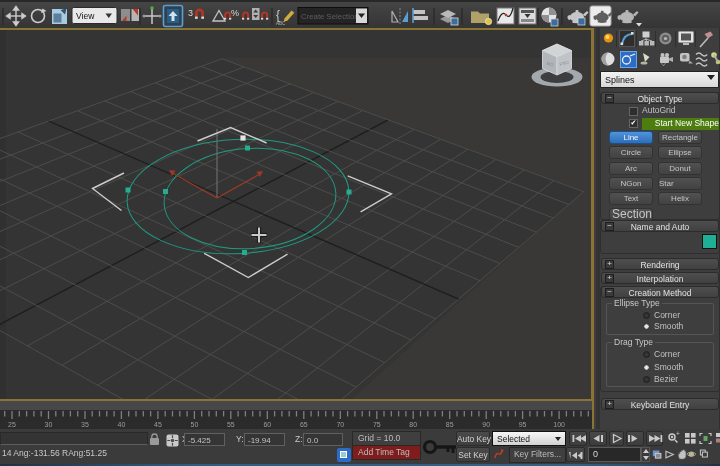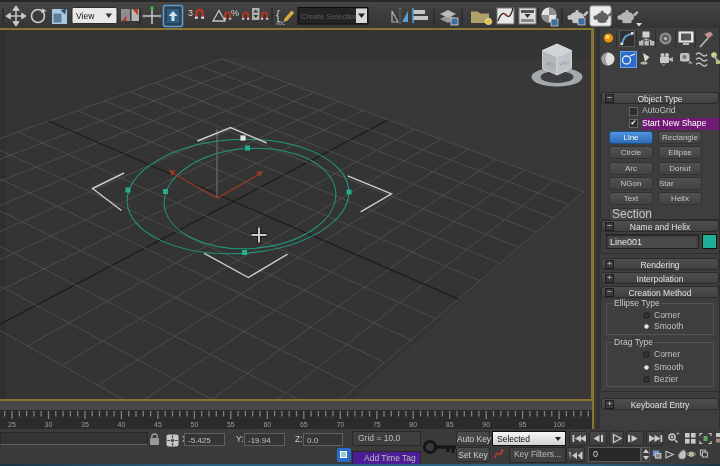--- a/index.html
+++ b/index.html
@@ -247,49 +247,50 @@
         <path d="M95.5 32.5 l3.5 3 h-4.5 z" fill="#a8a8a8"></path>
 <g fill="none" stroke="#c4c4c4" stroke-width="1.4">
           <path d="M102 26.5 q2.8 -3 5.6 0 t5.6 0"></path>
           <path d="M102 31.5 q2.8 -3 5.6 0 t5.6 0"></path>
           <path d="M102 36.5 q2.8 -3 5.6 0 t5.6 0"></path>
         </g>
 <circle cx="120" cy="27" r="2.8" fill="#d4d488"></circle>
         <circle cx="124" cy="34" r="2.3" fill="#c4c478"></circle>
         <line x1="120" y1="27" x2="124" y2="34" stroke="#b0b0b0" stroke-width="1.8"></line>
 </svg>
+<div style="position:absolute;left:6px;top:43px;width:119px;height:17px;background:linear-gradient(#f2f2f2,#d8d8d8);border:1px solid #222;border-radius:1px;box-sizing:border-box">
+        <span style="position:absolute;left:4px;top:2.5px;font-size:9px;color:#111">Splines</span>
+        <span style="position:absolute;right:3px;top:3px;width:0;height:0;border-left:4px solid transparent;border-right:4px solid transparent;border-top:5px solid #222"></span>
+      </div>
 <div style="position:absolute;left:6px;top:64px;width:120px;height:128px;border:1px solid #2e2e2e;border-radius:3px;box-sizing:border-box;background:#3e3e3e"></div>
 <div style="position:absolute;left:7px;top:64px;width:118px;height:12px;background:linear-gradient(#4e4e4e,#414141);border:1px solid #2c2c2c;border-radius:3px;box-sizing:border-box">
         <span style="position:absolute;left:3px;top:1px;width:7px;height:7px;border:1px solid #1e1e1e;background:#3a3a3a;color:#ddd;font-size:8px;line-height:6px;text-align:center">−</span>
         <span style="position:absolute;left:0;right:0;top:0.5px;text-align:center;font-size:8.5px;color:#e2e2e2">Object Type</span>
       </div>
 <div style="position:absolute;left:35px;top:79px;width:9px;height:9px;background:#2e2e2e;border:1px solid #666;box-sizing:border-box"></div>
 <div style="position:absolute;left:48px;top:77px;width:60px;height:11px;font-size:8.5px;color:#c2c2c2">AutoGrid</div>
 <div style="position:absolute;left:35px;top:91px;width:9px;height:9px;background:#2e2e2e;border:1px solid #666;box-sizing:border-box">
         <span style="position:absolute;left:0.5px;top:-1.5px;color:#fff;font-size:7px">✔</span>
       </div>
-<div style="position:absolute;left:48px;top:90px;width:77px;height:12px;background:#701a75;font-size:8.5px;color:#fff;text-align:left;line-height:11px">Start New Shape</div>
+<div style="position:absolute;left:48px;top:90px;width:77px;height:12px;background:#4d7c0f;font-size:8.5px;color:#fff;text-align:right;line-height:11px">Start New Shape</div>
 <div style="position:absolute;left:15px;top:103px;width:44px;height:13px;background:linear-gradient(#4f94dc,#2e6db8);border:1px solid #1d4f8a;color:#f2f6fa;border-radius:3px;box-sizing:border-box;font-size:8px;text-align:center;line-height:11.5px">Line</div>
 <div style="position:absolute;left:64px;top:103px;width:44px;height:13px;background:linear-gradient(#515151,#424242);border:1px solid #323232;color:#c6c6c6;border-radius:3px;box-sizing:border-box;font-size:8px;text-align:center;line-height:11.5px">Rectangle</div>
 <div style="position:absolute;left:15px;top:118.30000000000001px;width:44px;height:13px;background:linear-gradient(#515151,#424242);border:1px solid #323232;color:#c6c6c6;border-radius:3px;box-sizing:border-box;font-size:8px;text-align:center;line-height:11.5px">Circle</div>
 <div style="position:absolute;left:64px;top:118.30000000000001px;width:44px;height:13px;background:linear-gradient(#515151,#424242);border:1px solid #323232;color:#c6c6c6;border-radius:3px;box-sizing:border-box;font-size:8px;text-align:center;line-height:11.5px">Ellipse</div>
 <div style="position:absolute;left:15px;top:133.60000000000002px;width:44px;height:13px;background:linear-gradient(#515151,#424242);border:1px solid #323232;color:#c6c6c6;border-radius:3px;box-sizing:border-box;font-size:8px;text-align:center;line-height:11.5px">Arc</div>
 <div style="position:absolute;left:64px;top:133.60000000000002px;width:44px;height:13px;background:linear-gradient(#515151,#424242);border:1px solid #323232;color:#c6c6c6;border-radius:3px;box-sizing:border-box;font-size:8px;text-align:center;line-height:11.5px">Donut</div>
 <div style="position:absolute;left:15px;top:148.90000000000003px;width:44px;height:13px;background:linear-gradient(#515151,#424242);border:1px solid #323232;color:#c6c6c6;border-radius:3px;box-sizing:border-box;font-size:8px;text-align:center;line-height:11.5px">NGon</div>
 <div style="position:absolute;left:64px;top:148.90000000000003px;width:44px;height:13px;background:linear-gradient(#515151,#424242);border:1px solid #323232;color:#c6c6c6;border-radius:3px;box-sizing:border-box;font-size:8px;text-align:left;line-height:11.5px">Star</div>
 <div style="position:absolute;left:15px;top:164.20000000000005px;width:44px;height:13px;background:linear-gradient(#515151,#424242);border:1px solid #323232;color:#c6c6c6;border-radius:3px;box-sizing:border-box;font-size:8px;text-align:center;line-height:11.5px">Text</div>
 <div style="position:absolute;left:64px;top:164.20000000000005px;width:44px;height:13px;background:linear-gradient(#515151,#424242);border:1px solid #323232;color:#c6c6c6;border-radius:3px;box-sizing:border-box;font-size:8px;text-align:center;line-height:11.5px">Helix</div>
 <div style="position:absolute;left:15px;top:179.50000000000006px;width:44px;height:13px;background:linear-gradient(#515151,#424242);border:1px solid #323232;color:#c6c6c6;border-radius:3px;box-sizing:border-box;font-size:12px;text-align:right;line-height:11.5px">Section</div>
 <div style="position:absolute;left:6px;top:192px;width:120px;height:34px;border:1px solid #2e2e2e;border-radius:3px;box-sizing:border-box"></div>
 <div style="position:absolute;left:7px;top:192px;width:118px;height:12px;background:linear-gradient(#4e4e4e,#414141);border:1px solid #2c2c2c;border-radius:3px;box-sizing:border-box">
         <span style="position:absolute;left:3px;top:1px;width:7px;height:7px;border:1px solid #1e1e1e;background:#3a3a3a;color:#ddd;font-size:8px;line-height:6px;text-align:center">−</span>
-        <span style="position:absolute;left:0;right:0;top:0.5px;text-align:center;font-size:8.5px;color:#e2e2e2">Name and Helix</span>
-      </div>
-<div style="position:absolute;left:12px;top:206px;width:93px;height:15px;background:#4a4a4a;border:1px solid #242424;box-sizing:border-box;box-shadow:inset 0 1px 2px #222">
-        <span style="position:absolute;left:3px;top:1.5px;font-size:9px;color:#e8e8e8">Line001</span>
+        <span style="position:absolute;left:0;right:0;top:0.5px;text-align:center;font-size:8.5px;color:#e2e2e2">Name and Auto</span>
       </div>
 <div style="position:absolute;left:108px;top:206px;width:15px;height:15px;background:#1fae96;border:1px solid #111;box-sizing:border-box"></div>
 <div style="position:absolute;left:7px;top:230px;width:118px;height:12px;background:linear-gradient(#4e4e4e,#414141);border:1px solid #2c2c2c;border-radius:3px;box-sizing:border-box">
         <span style="position:absolute;left:3px;top:1px;width:7px;height:7px;border:1px solid #1e1e1e;background:#3a3a3a;color:#ddd;font-size:8px;line-height:6px;text-align:center">+</span>
         <span style="position:absolute;left:0;right:0;top:0.5px;text-align:center;font-size:8.5px;color:#e2e2e2">Rendering</span>
       </div>
 <div style="position:absolute;left:7px;top:244px;width:118px;height:12px;background:linear-gradient(#4e4e4e,#414141);border:1px solid #2c2c2c;border-radius:3px;box-sizing:border-box">
         <span style="position:absolute;left:3px;top:1px;width:7px;height:7px;border:1px solid #1e1e1e;background:#3a3a3a;color:#ddd;font-size:8px;line-height:6px;text-align:center">+</span>
         <span style="position:absolute;left:0;right:0;top:0.5px;text-align:center;font-size:8.5px;color:#e2e2e2">Interpolation</span>
       </div>
@@ -414,39 +415,40 @@
 <line x1="551.8" y1="1" x2="551.8" y2="6.5" stroke="#7f7f7f" stroke-width="1.3"></line>
 <line x1="559.1" y1="1" x2="559.1" y2="9" stroke="#7f7f7f" stroke-width="1.3"></line>
 <text x="559.1" y="16.5" font-size="7" fill="#9d9d9d" text-anchor="middle" font-family="Liberation Sans, sans-serif">100</text>
 <line x1="566.4" y1="1" x2="566.4" y2="6.5" stroke="#7f7f7f" stroke-width="1.3"></line>
 <line x1="573.7" y1="1" x2="573.7" y2="6.5" stroke="#7f7f7f" stroke-width="1.3"></line>
 <line x1="581.0" y1="1" x2="581.0" y2="6.5" stroke="#7f7f7f" stroke-width="1.3"></line>
 <line x1="588.3" y1="1" x2="588.3" y2="6.5" stroke="#7f7f7f" stroke-width="1.3"></line>
 </svg></div>
 <div style="position:absolute;left:0;top:429px;width:720px;height:37px;background:#3b3b3b">
 <div style="position:absolute;left:0px;top:3px;width:148px;height:13px;background:#343434;border:1px solid #292929;border-bottom-color:#5e5e5e;box-sizing:border-box"></div>
+<div style="position:absolute;left:2px;top:19px;width:330px;height:12px;font-size:8.5px;color:#c8c8c8;white-space:nowrap">14 Ang:-131.56 RAng:51.25</div>
 <svg width="720" height="37" viewBox="0 0 720 37" style="position:absolute;left:0;top:0">
 <g transform="translate(149,5)">
           <rect x="1" y="4" width="9" height="7" rx="1" fill="#9a9a9a"></rect>
           <path d="M2.8 4 v-1.3 a2.7 2.7 0 0 1 5.4 0 V4" fill="none" stroke="#9a9a9a" stroke-width="1.3"></path>
         </g>
 <g transform="translate(166,5)">
           <rect x="0.5" y="0.5" width="12" height="12" rx="2" fill="#c9c9c9"></rect>
           <circle cx="6.5" cy="6.5" r="1.7" fill="#4a4a4a"></circle>
           <path d="M6.5 1.3 v2.8 M6.5 8.9 v2.8 M1.3 6.5 h2.8 M8.9 6.5 h2.8" stroke="#4a4a4a" stroke-width="1.2"></path>
         </g>
 <text x="182" y="13" font-size="8.5" fill="#c9c9c9" text-anchor="start" font-family="Liberation Sans, sans-serif">X:</text>
 <text x="236" y="13" font-size="8.5" fill="#c9c9c9" text-anchor="start" font-family="Liberation Sans, sans-serif">Y:</text>
 <text x="295" y="13" font-size="8.5" fill="#c9c9c9" text-anchor="start" font-family="Liberation Sans, sans-serif">Z:</text>
 </svg>
 <div style="position:absolute;left:184px;top:4px;width:41px;height:13px;background:#353535;border:1px solid #606060;box-sizing:border-box;font-size:8px;color:#c4c4c4;padding:1.5px 0 0 3px">-5.425</div>
 <div style="position:absolute;left:244px;top:4px;width:41px;height:13px;background:#353535;border:1px solid #606060;box-sizing:border-box;font-size:8px;color:#c4c4c4;padding:1.5px 0 0 3px">-19.94</div>
 <div style="position:absolute;left:303px;top:4px;width:40px;height:13px;background:#353535;border:1px solid #606060;box-sizing:border-box;font-size:8px;color:#c4c4c4;padding:1.5px 0 0 3px">0.0</div>
 <div style="position:absolute;left:352px;top:2px;width:69px;height:15px;background:#3f3f3f;border:1px solid #282828;box-sizing:border-box;font-size:8.5px;color:#bdbdbd;padding:1px 0 0 5px">Grid = 10.0</div>
-<div style="position:absolute;left:352px;top:22px;width:69px;height:15px;background:#4c1d95;border:1px solid #282828;box-sizing:border-box;font-size:8.5px;color:#bdbdbd;padding:1px 0 0 11px">Add Time Tag</div>
+<div style="position:absolute;left:352px;top:16px;width:69px;height:15px;background:#7f1d1d;border:1px solid #282828;box-sizing:border-box;font-size:8.5px;color:#bdbdbd;padding:1px 0 0 5px">Add Time Tag</div>
 <div style="position:absolute;left:337px;top:19px;width:14px;height:14px;background:#2a6cc8;border-radius:2px;box-sizing:border-box">
         <span style="position:absolute;left:3px;top:3px;width:7px;height:7px;border:1.5px solid #fff;background:#9cc;box-sizing:border-box"></span>
       </div>
 <div style="position:absolute;left:423px;top:3px;width:34px;height:30px;"></div>
 <svg width="40" height="30" viewBox="0 0 40 30" style="position:absolute;left:422px;top:6px">
         <circle cx="8" cy="12" r="5.5" fill="none" stroke="#161616" stroke-width="3.2"></circle>
         <line x1="13" y1="12" x2="34" y2="12" stroke="#161616" stroke-width="3.4"></line>
         <path d="M26 12 l0 5 M31 12 l0 6" stroke="#161616" stroke-width="3"></path>
       </svg>
 <div style="position:absolute;left:456px;top:2px;width:34px;height:15px;background:linear-gradient(#4a4a4a,#3e3e3e);border:1px solid #2c2c2c;border-radius:2px;box-sizing:border-box;font-size:8.4px;color:#d2d2d2;text-align:center;padding-top:1.5px;white-space:nowrap">Auto Key</div>

